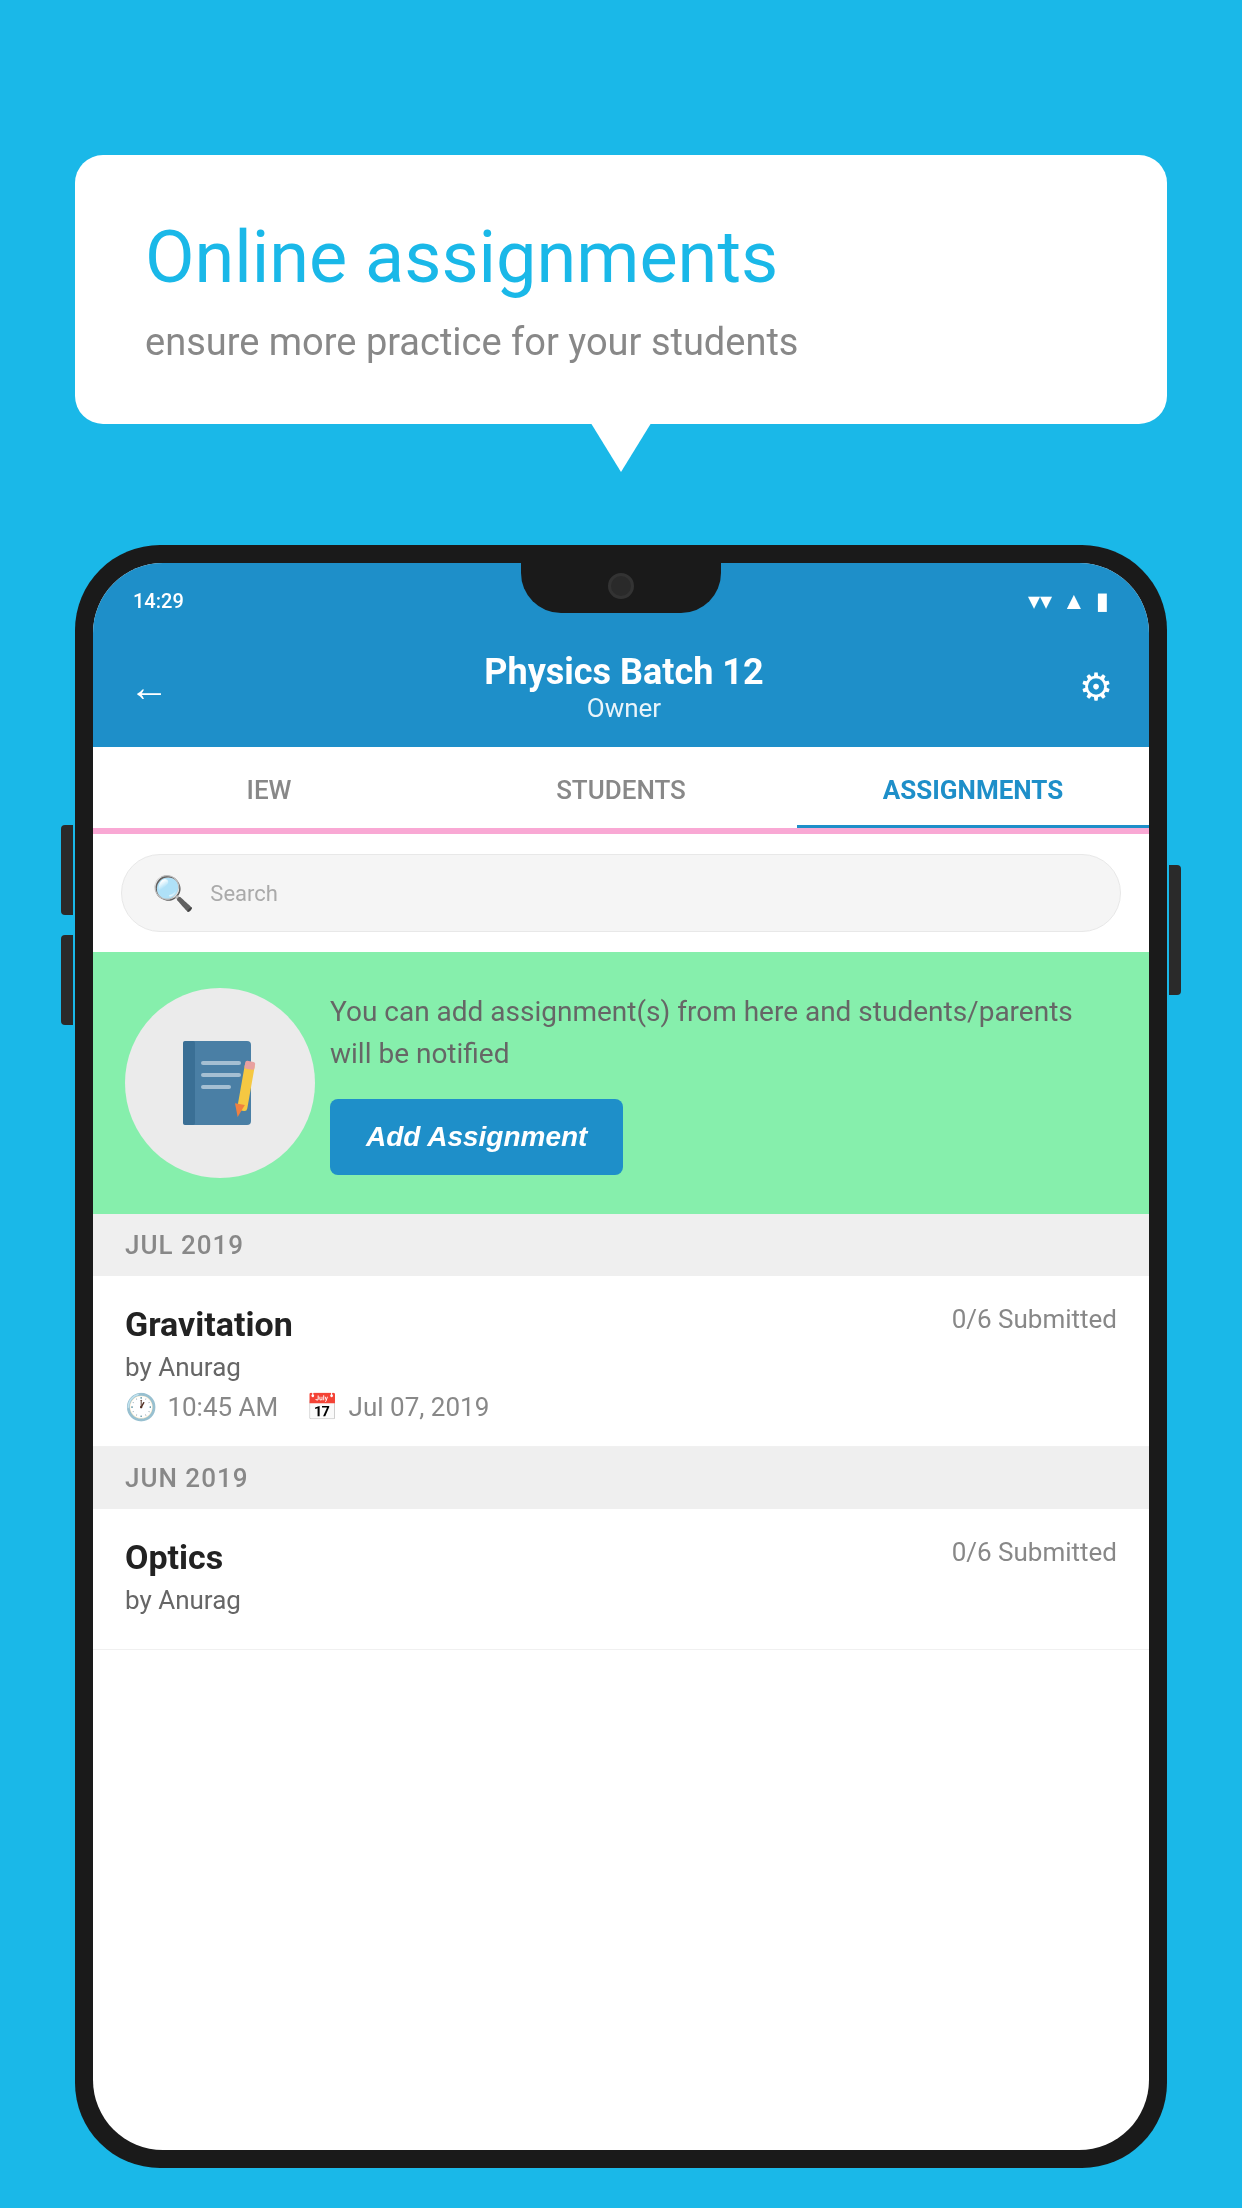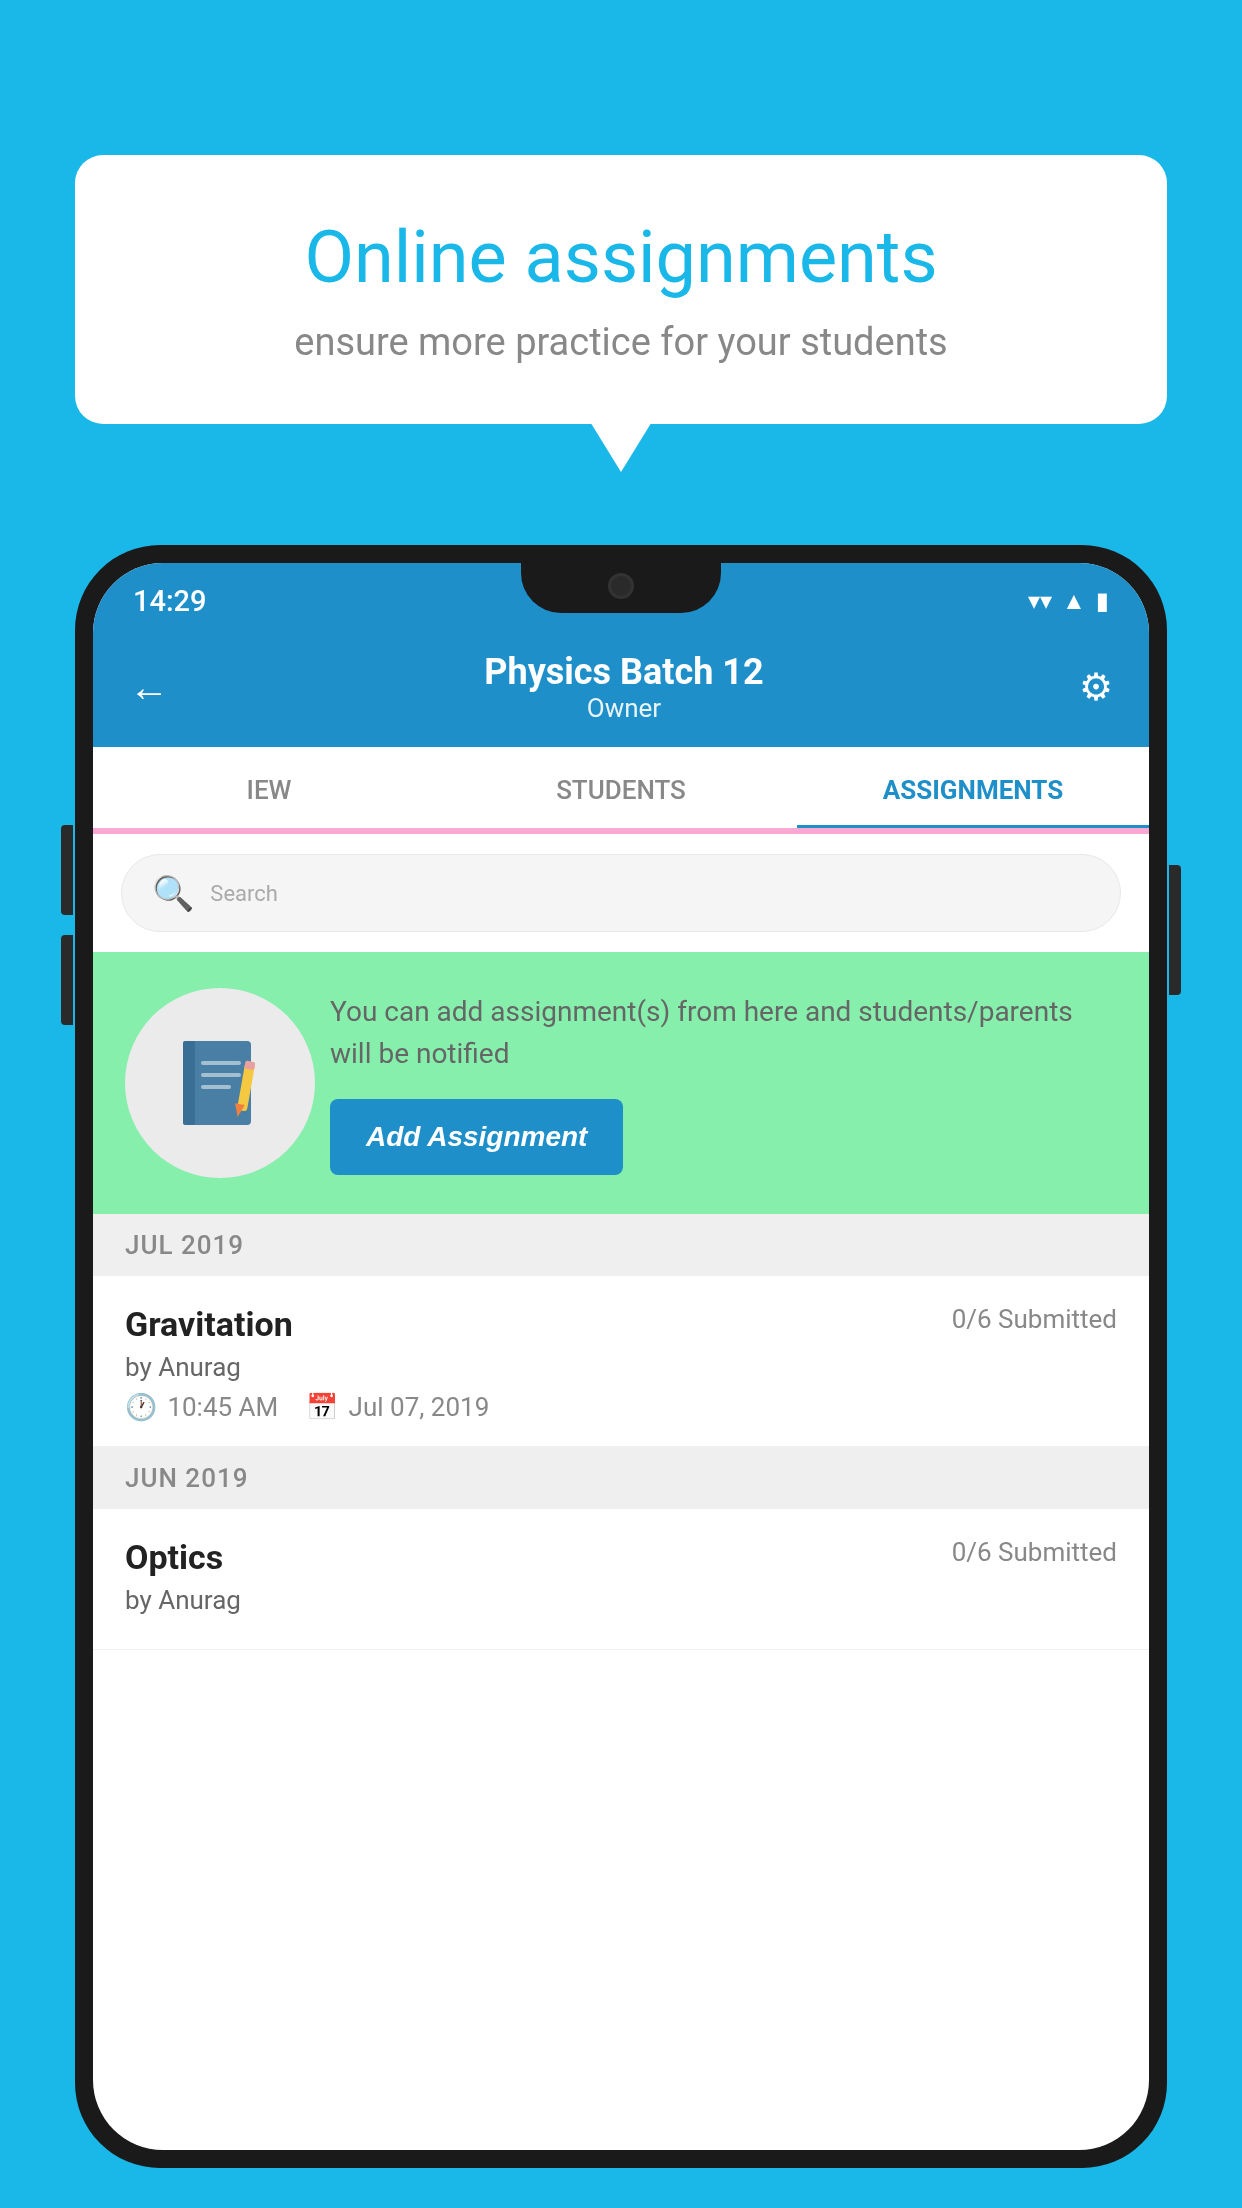--- a/index.html
+++ b/index.html
@@ -16,21 +16,21 @@
     .speech-bubble-container {
       position: absolute;
       top: 155px;
       left: 75px;
       right: 75px;
     }
     .speech-bubble {
       background: white;
       border-radius: 28px;
       padding: 60px 70px;
-      text-align: center;
+      text-align: left;
       position: relative;
     }
     .speech-bubble::after {
       content: '';
       position: absolute;
       bottom: -48px;
       left: 50%;
       transform: translateX(-50%);
       border-left: 32px solid transparent;
       border-right: 32px solid transparent;
@@ -102,21 +102,21 @@
       background: #1e8fc9;
       height: 68px;
       display: flex;
       align-items: center;
       justify-content: space-between;
       padding: 0 40px;
       padding-top: 8px;
     }
     .status-time {
       color: white;
-      font-size: 29px;
+      font-size: 20px;
       font-weight: 500;
     }
     .status-icons {
       display: flex;
       align-items: center;
       gap: 10px;
     }
     .wifi-icon, .signal-icon, .battery-icon {
       color: white;
       font-size: 24px;

